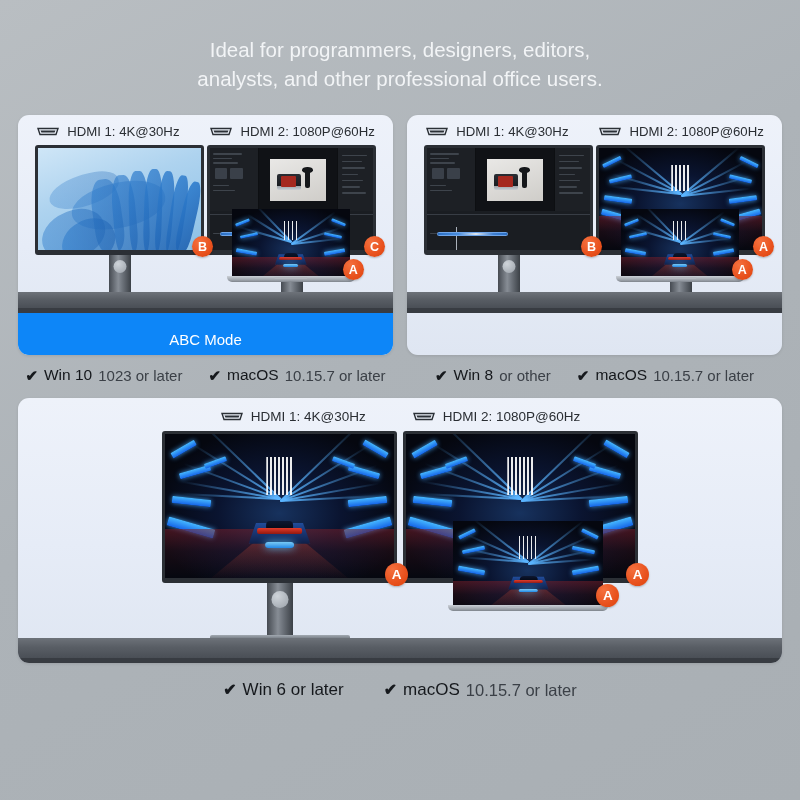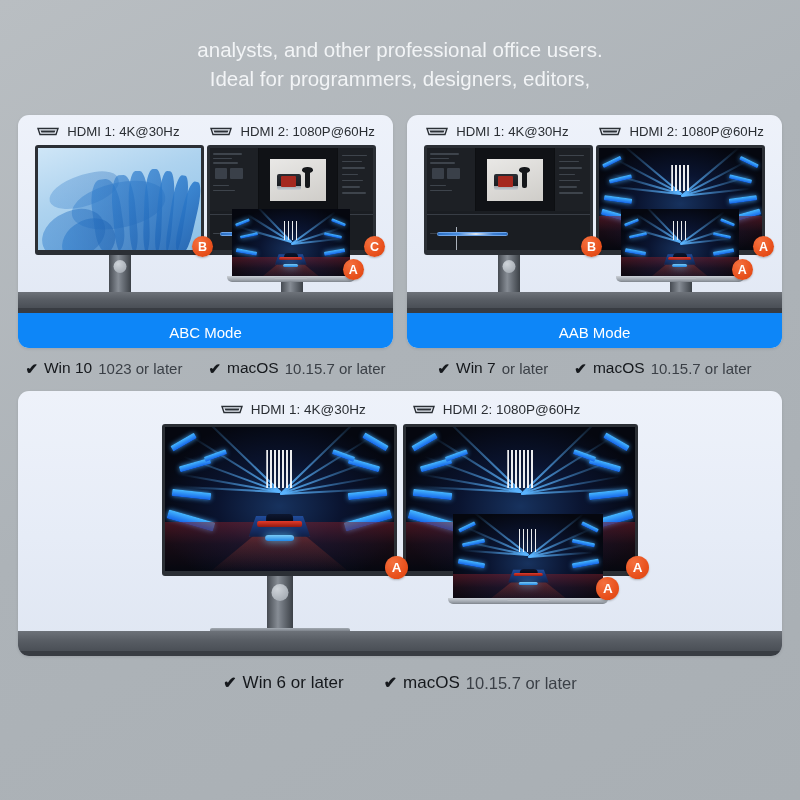--- a/index.html
+++ b/index.html
@@ -127,21 +127,21 @@
     background:radial-gradient(circle at 34% 28%,#f4703e,#e8501c 62%,#d8440f);
     color:#fff; font-size:12.5px; font-weight:700;
     display:flex; align-items:center; justify-content:center;
     box-shadow:0 1px 2px rgba(0,0,0,.25); z-index:6;
   }
   .panel-full .badge { width:23px; height:23px; font-size:13.5px; }
 
   
   .mode-bar {
     background:#0d86f8; color:#ffffff; text-align:center;
-    font-size:15px; padding:11px 0 7px;
+    font-size:15px; padding:18px 0 7px;
     border-radius:0 0 9px 9px;
   }
   .panel-full .mode-bar { font-size:15.5px; padding:7px 0 8px; }
 
   
   .os-row {
     display:flex; justify-content:center; align-items:center;
     gap:26px; margin-top:11px; flex-wrap:nowrap;
   }
   .os-row-full { gap:34px; margin-top:17px; }
@@ -245,22 +245,22 @@
   .car-canopy {
     position:absolute; left:28%; right:28%; top:22%; height:26%;
     background:linear-gradient(180deg,#0d1730,#060a18); border-radius:4px 4px 0 0;
   }
 </style>
 </head>
 <body>
 
 <div class="header">
   <div class="subtitle">
+    <div>Ideal for programmers, designers, editors,</div>
     <div>analysts, and other professional office users.</div>
-    <div>Ideal for programmers, designers, editors,</div>
   </div>
 </div>
 
 <div class="row-top">
 
   <div class="panel panel-half">
 
     <div class="hdmi-bar">
       <div class="hdmi-item">
         <svg class="hdmi-icon" viewBox="0 0 24 11">
@@ -537,42 +537,41 @@
         <div class="lap-base"></div>
         <div class="badge" style="right:-14px;bottom:2px">A</div>
       </div>
 
       <div class="desk">
         <div class="desk-top"></div>
         <div class="desk-edge"></div>
       </div>
     </div>
 
-    <div class="mode-bar">AAB Mode</div>
   </div>
 </div>
 
 <div style="display:flex;gap:14px;padding:0 18px;">
   <div class="os-row" style="flex:1">
     <div class="os-item">
       <span class="check">✔</span>
       <span class="os-name">Win 10</span>
       <span class="os-ver">1023 or later</span>
     </div>
     <div class="os-item">
       <span class="check">✔</span>
       <span class="os-name">macOS</span>
       <span class="os-ver">10.15.7 or later</span>
     </div>
   </div>
   <div class="os-row" style="flex:1">
     <div class="os-item">
       <span class="check">✔</span>
-      <span class="os-name">Win 7</span>
-      <span class="os-ver">or later</span>
+      <span class="os-name">Win 8</span>
+      <span class="os-ver">or other</span>
     </div>
     <div class="os-item">
       <span class="check">✔</span>
       <span class="os-name">macOS</span>
       <span class="os-ver">10.15.7 or later</span>
     </div>
   </div>
 </div>
 
 <div class="panel panel-full">

